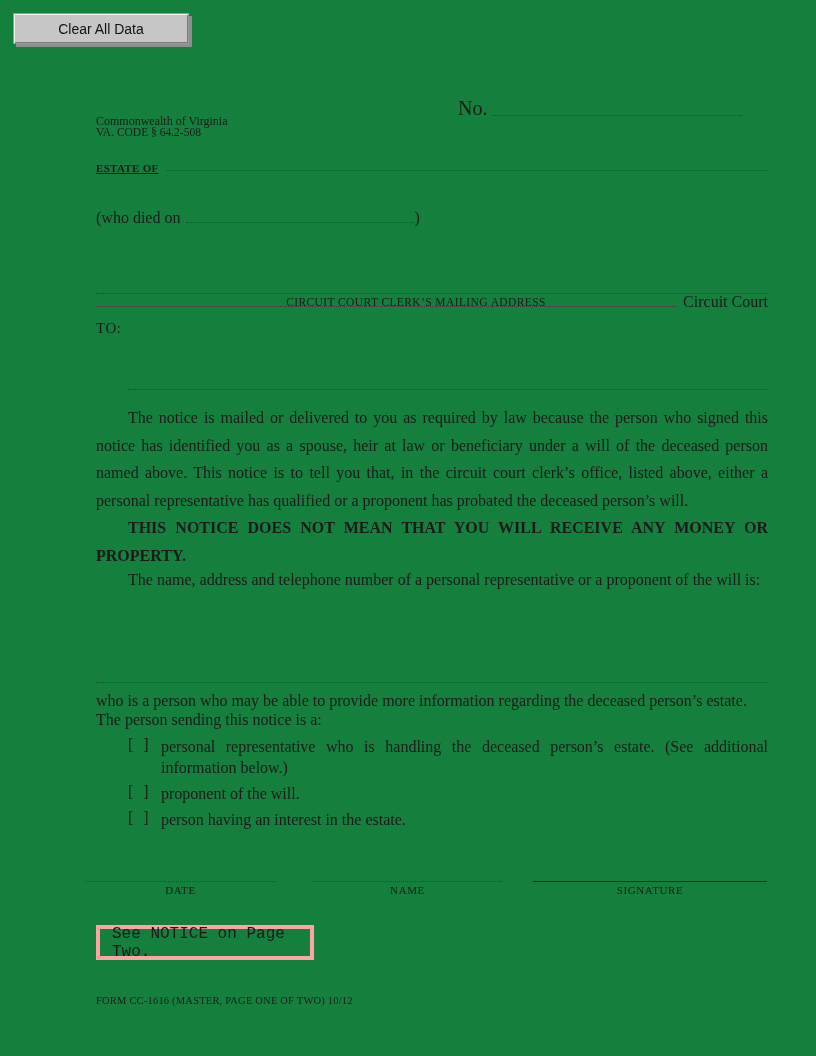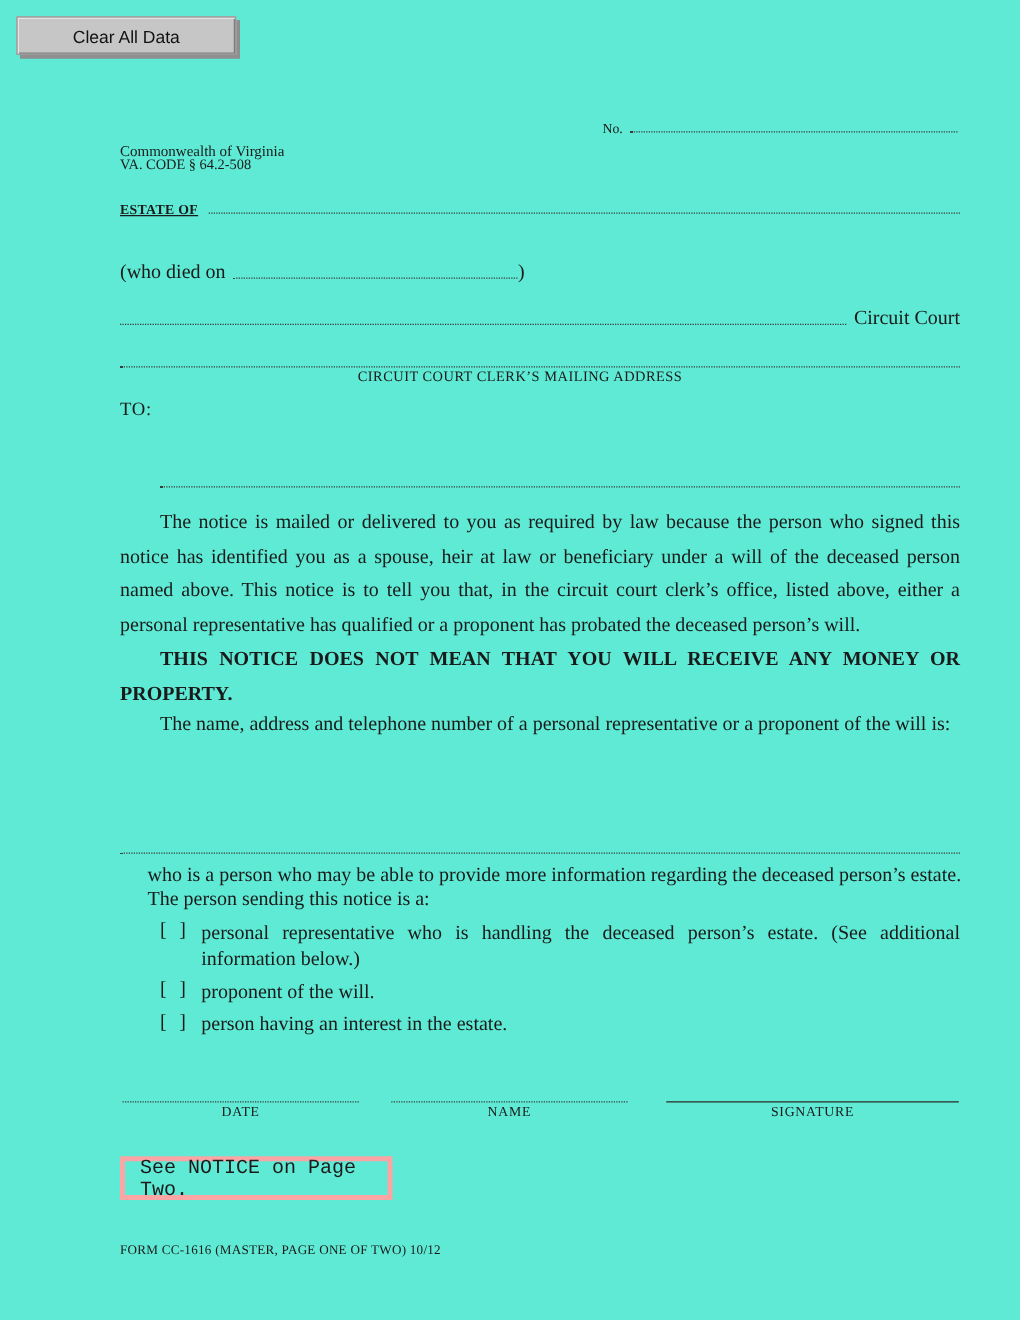--- a/index.html
+++ b/index.html
@@ -1,17 +1,17 @@
 <!DOCTYPE html>
 <html><head>
 <meta charset="utf-8">
 <style>
   html,body { margin:0; padding:0; background:#ffffff; }
   .page {
-    position:relative; width:816px; height:1056px; background:#5eead4;
+    position:relative; width:816px; height:1056px; background:#15803d;
     font-family:"Liberation Serif", serif; color:#1a1a1a; overflow:hidden;
   }
   
   .clear-btn {
     position:absolute; left:13px; top:13px; width:176px; height:31px;
     background:#c6c6c6;
     border:1px solid #9a9a9a;
     box-shadow: inset 1px 1px 0 #efefef, inset -1px -1px 0 #7d7d7d, 3px 3px 0 #8f8f8f;
     font:14px "Liberation Sans", sans-serif; color:#111;
     display:flex; align-items:center; justify-content:center;
@@ -19,51 +19,51 @@
   }
   
   .doc-title { position:absolute; left:96px; top:93px; font-size:18px; font-weight:bold; }
   .doc-sub1  { position:absolute; left:96px; top:114px; font-size:12px; }
   .doc-sub2  { position:absolute; left:96px; top:126px; font-size:11.5px; }
   
   .row { position:absolute; display:flex; align-items:flex-end; }
   .row .fill { flex:1; height:0; border-bottom:1px dotted #3c3c3c; margin-bottom:4px; }
   .row .fill.fixed { flex:none; }
   .lbl { line-height:1.15; }
-  .no-row { left:482px; top:97px; width:284px; font-size:11px; }
+  .no-row { left:458px; top:97px; width:284px; font-size:20px; }
   .no-row .fill { margin-left:6px; }
   .estate-row { left:96px; top:162px; width:672px; }
   .estate-row .lbl { font-size:11px; font-weight:bold; letter-spacing:0.3px;text-decoration:underline; }
   .estate-row .fill { margin-left:8px; }
   .died-row { left:96px; top:209px; width:672px; font-size:16px; }
   .died-row .fill { width:228px; margin-left:6px; }
   .court-row { left:96px; top:246px; width:672px; font-size:16px; }
-  .court-row .lbl { margin-left:6px; }
+  .court-row .lbl { margin-left:6px;margin-top:47px; }
   .clerk-line { position:absolute; left:96px; top:280px; width:672px; height:13px; border-bottom:1px dotted #3c3c3c; }
   .clerk-caption { position:absolute; left:80px; top:296px; width:672px; text-align:center; font-size:11.5px; letter-spacing:0.4px; }
   .to-label { position:absolute; left:96px; top:320px; font-size:15px; letter-spacing:0.5px; }
   .to-line { position:absolute; left:128px; top:376px; width:640px; height:13px; border-bottom:1px dotted #3c3c3c; }
   
   .para { position:absolute; left:96px; width:672px; font-size:16px; line-height:27.5px; text-align:justify; }
   .para1 { top:404px; text-indent:32px; }
   .bold-para { top:514px; font-weight:bold; text-indent:32px; line-height:28px; }
   .rep-line { top:566px; text-indent:32px; text-align:left; }
   .mid-line { position:absolute; left:96px; top:669px; width:672px; height:13px; border-bottom:1px dotted #3c3c3c; }
   .who-para { position:absolute; left:96px; top:692px; width:680px; font-size:16px; line-height:18.5px; }
-  .who-para div { white-space:nowrap;margin-left:22px; }
+  .who-para div { white-space:nowrap; }
   
   .cb-row { position:absolute; left:128px; width:640px; display:flex; font-size:16px; }
   .cb-bracket { width:33px; letter-spacing:3px; flex:none; }
   .cb-text { flex:1; text-align:justify; line-height:21px; }
   .cb-1 { top:736px; }
   .cb-2 { top:783px; }
   .cb-3 { top:809px; }
   
   .sig-block { position:absolute; top:868px; }
-  .sig-date { left:98px; width:189px; }
+  .sig-date { left:86px; width:189px; }
   .sig-name { left:313px; width:189px; }
   .sig-sign { left:533px; width:234px; }
   .sig-line { height:13px; border-bottom:1px dotted #3c3c3c; }
   .sig-sign .sig-line { border-bottom:1px solid #2a2a2a; }
   .sig-label { margin-top:2px; text-align:center; font-size:11px; letter-spacing:0.6px; }
   
   .notice-box {
     position:absolute; left:96px; top:925px; width:218px; height:35px;
     border:4px solid #fca5a5; box-sizing:border-box;
     display:flex; align-items:center; padding-left:12px; font-size:16px;font-family:Liberation Mono, monospace;

